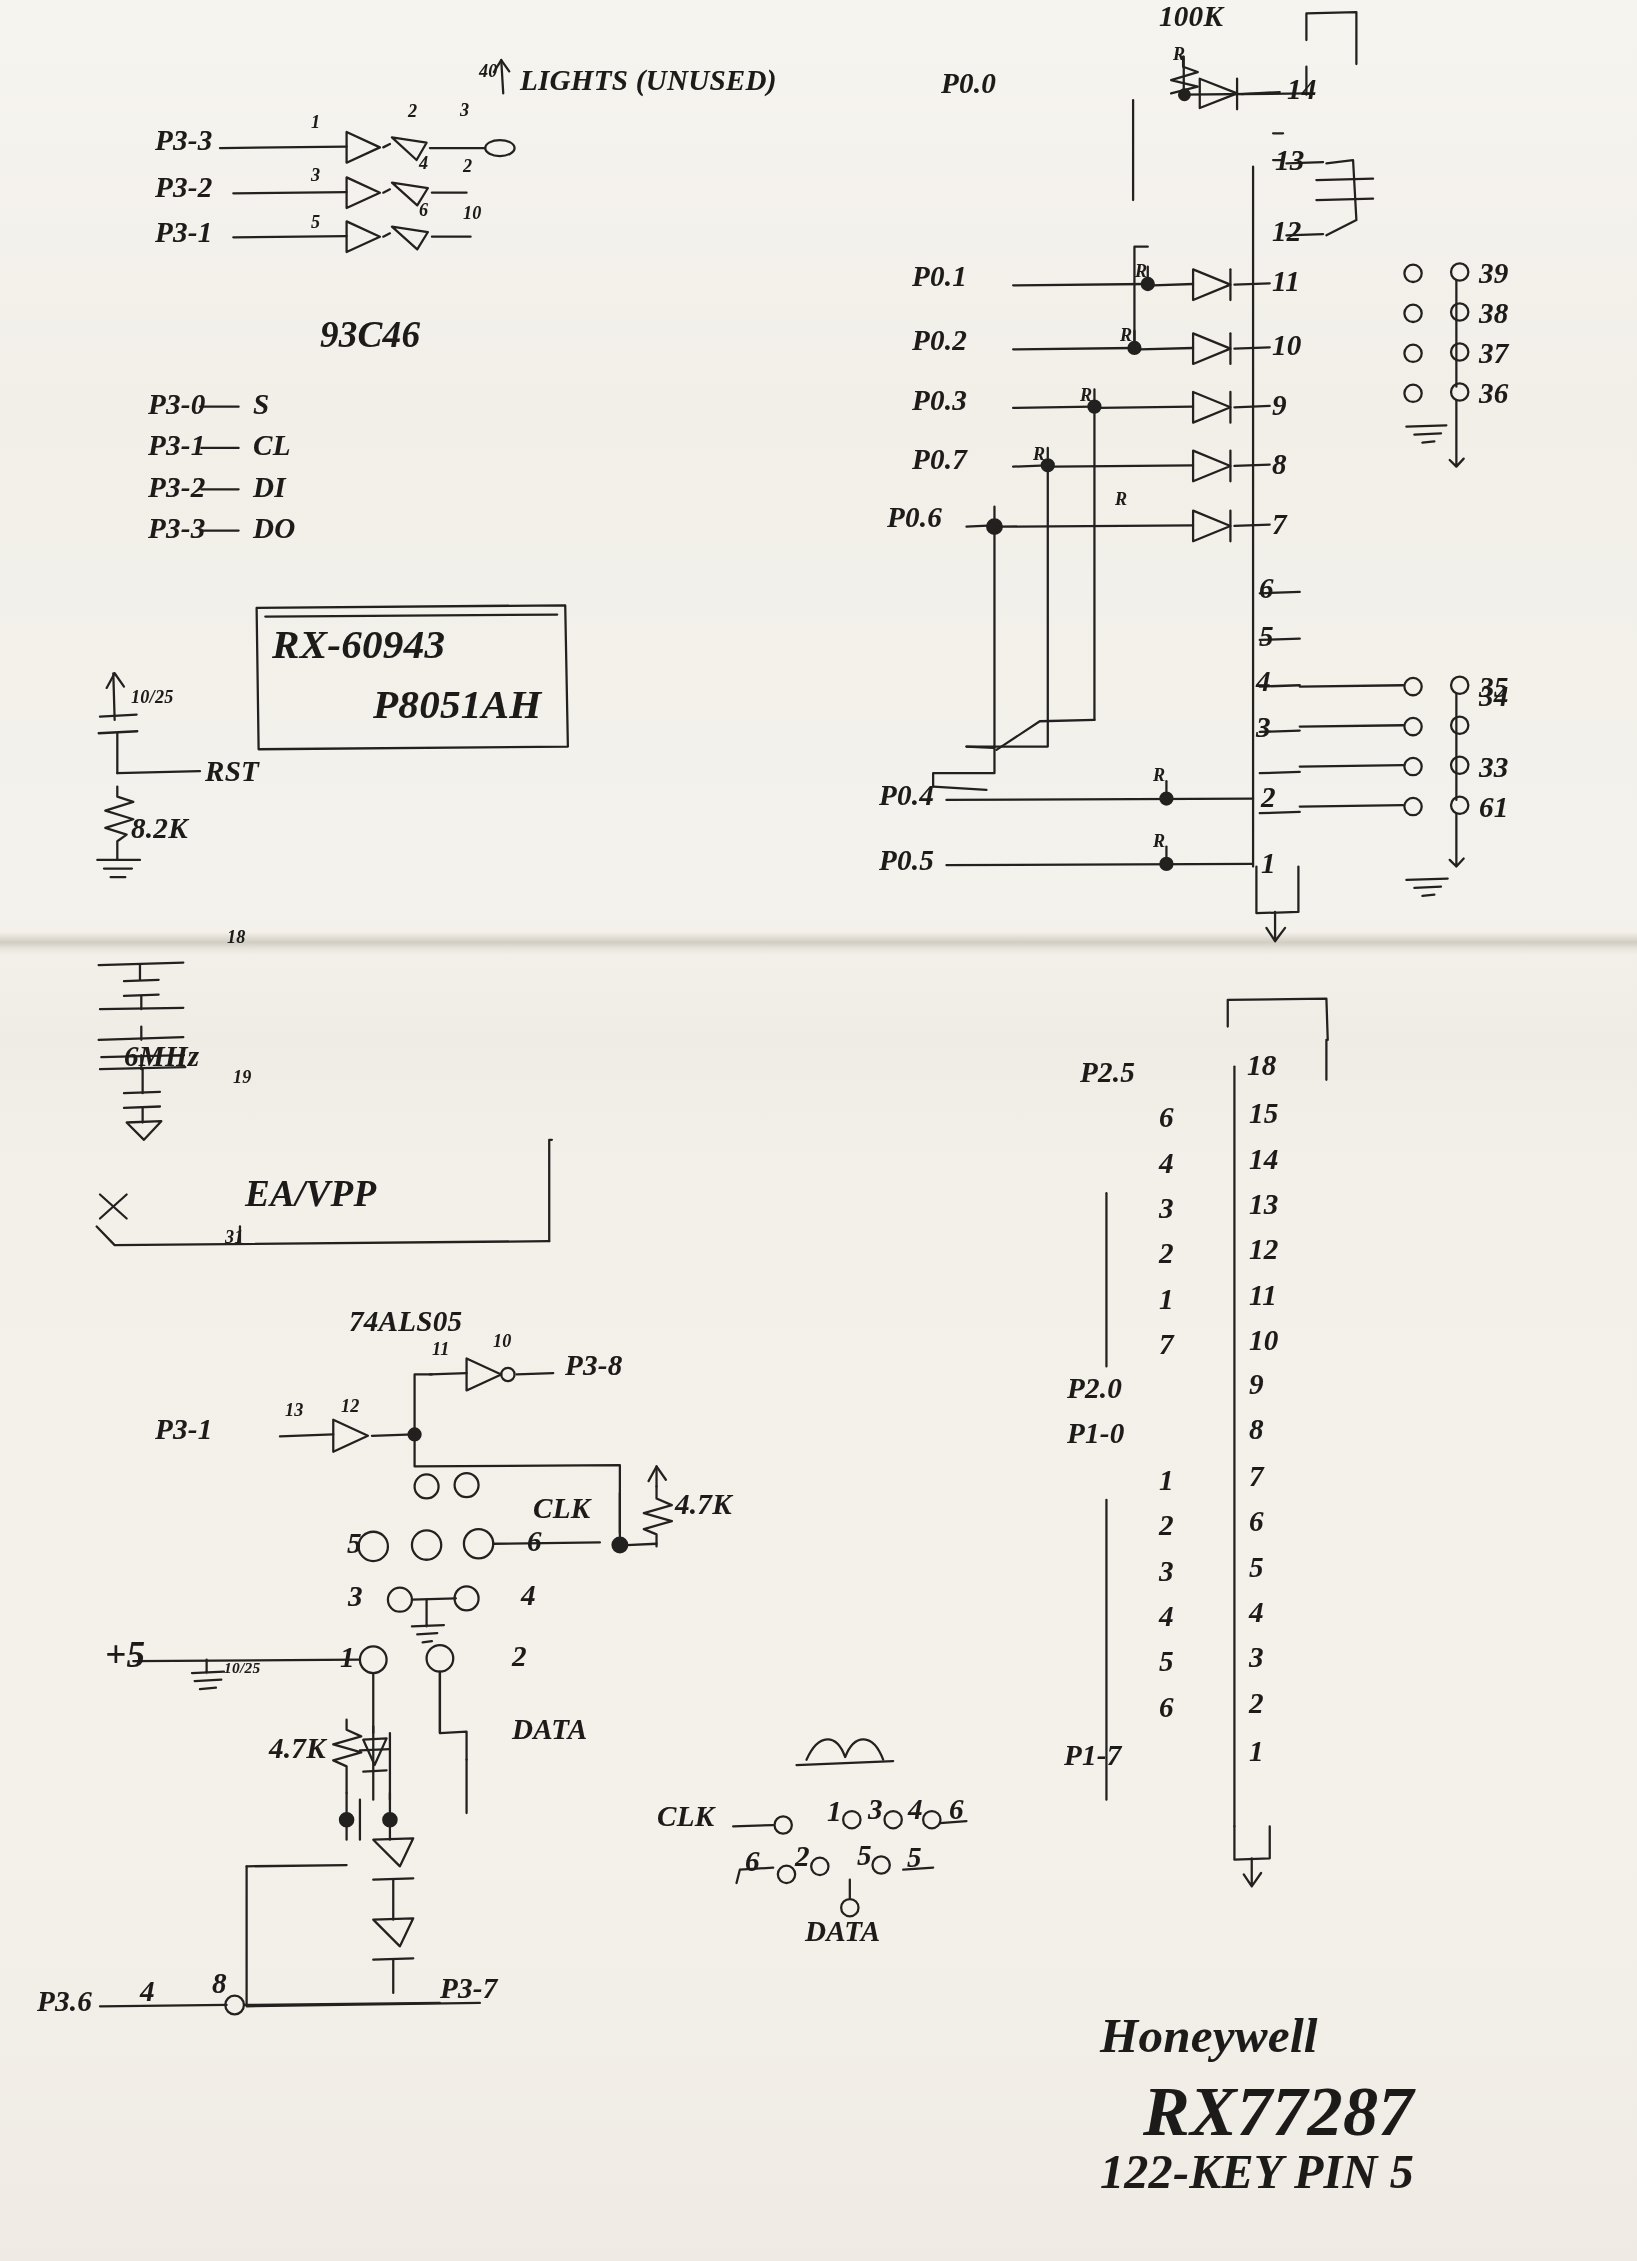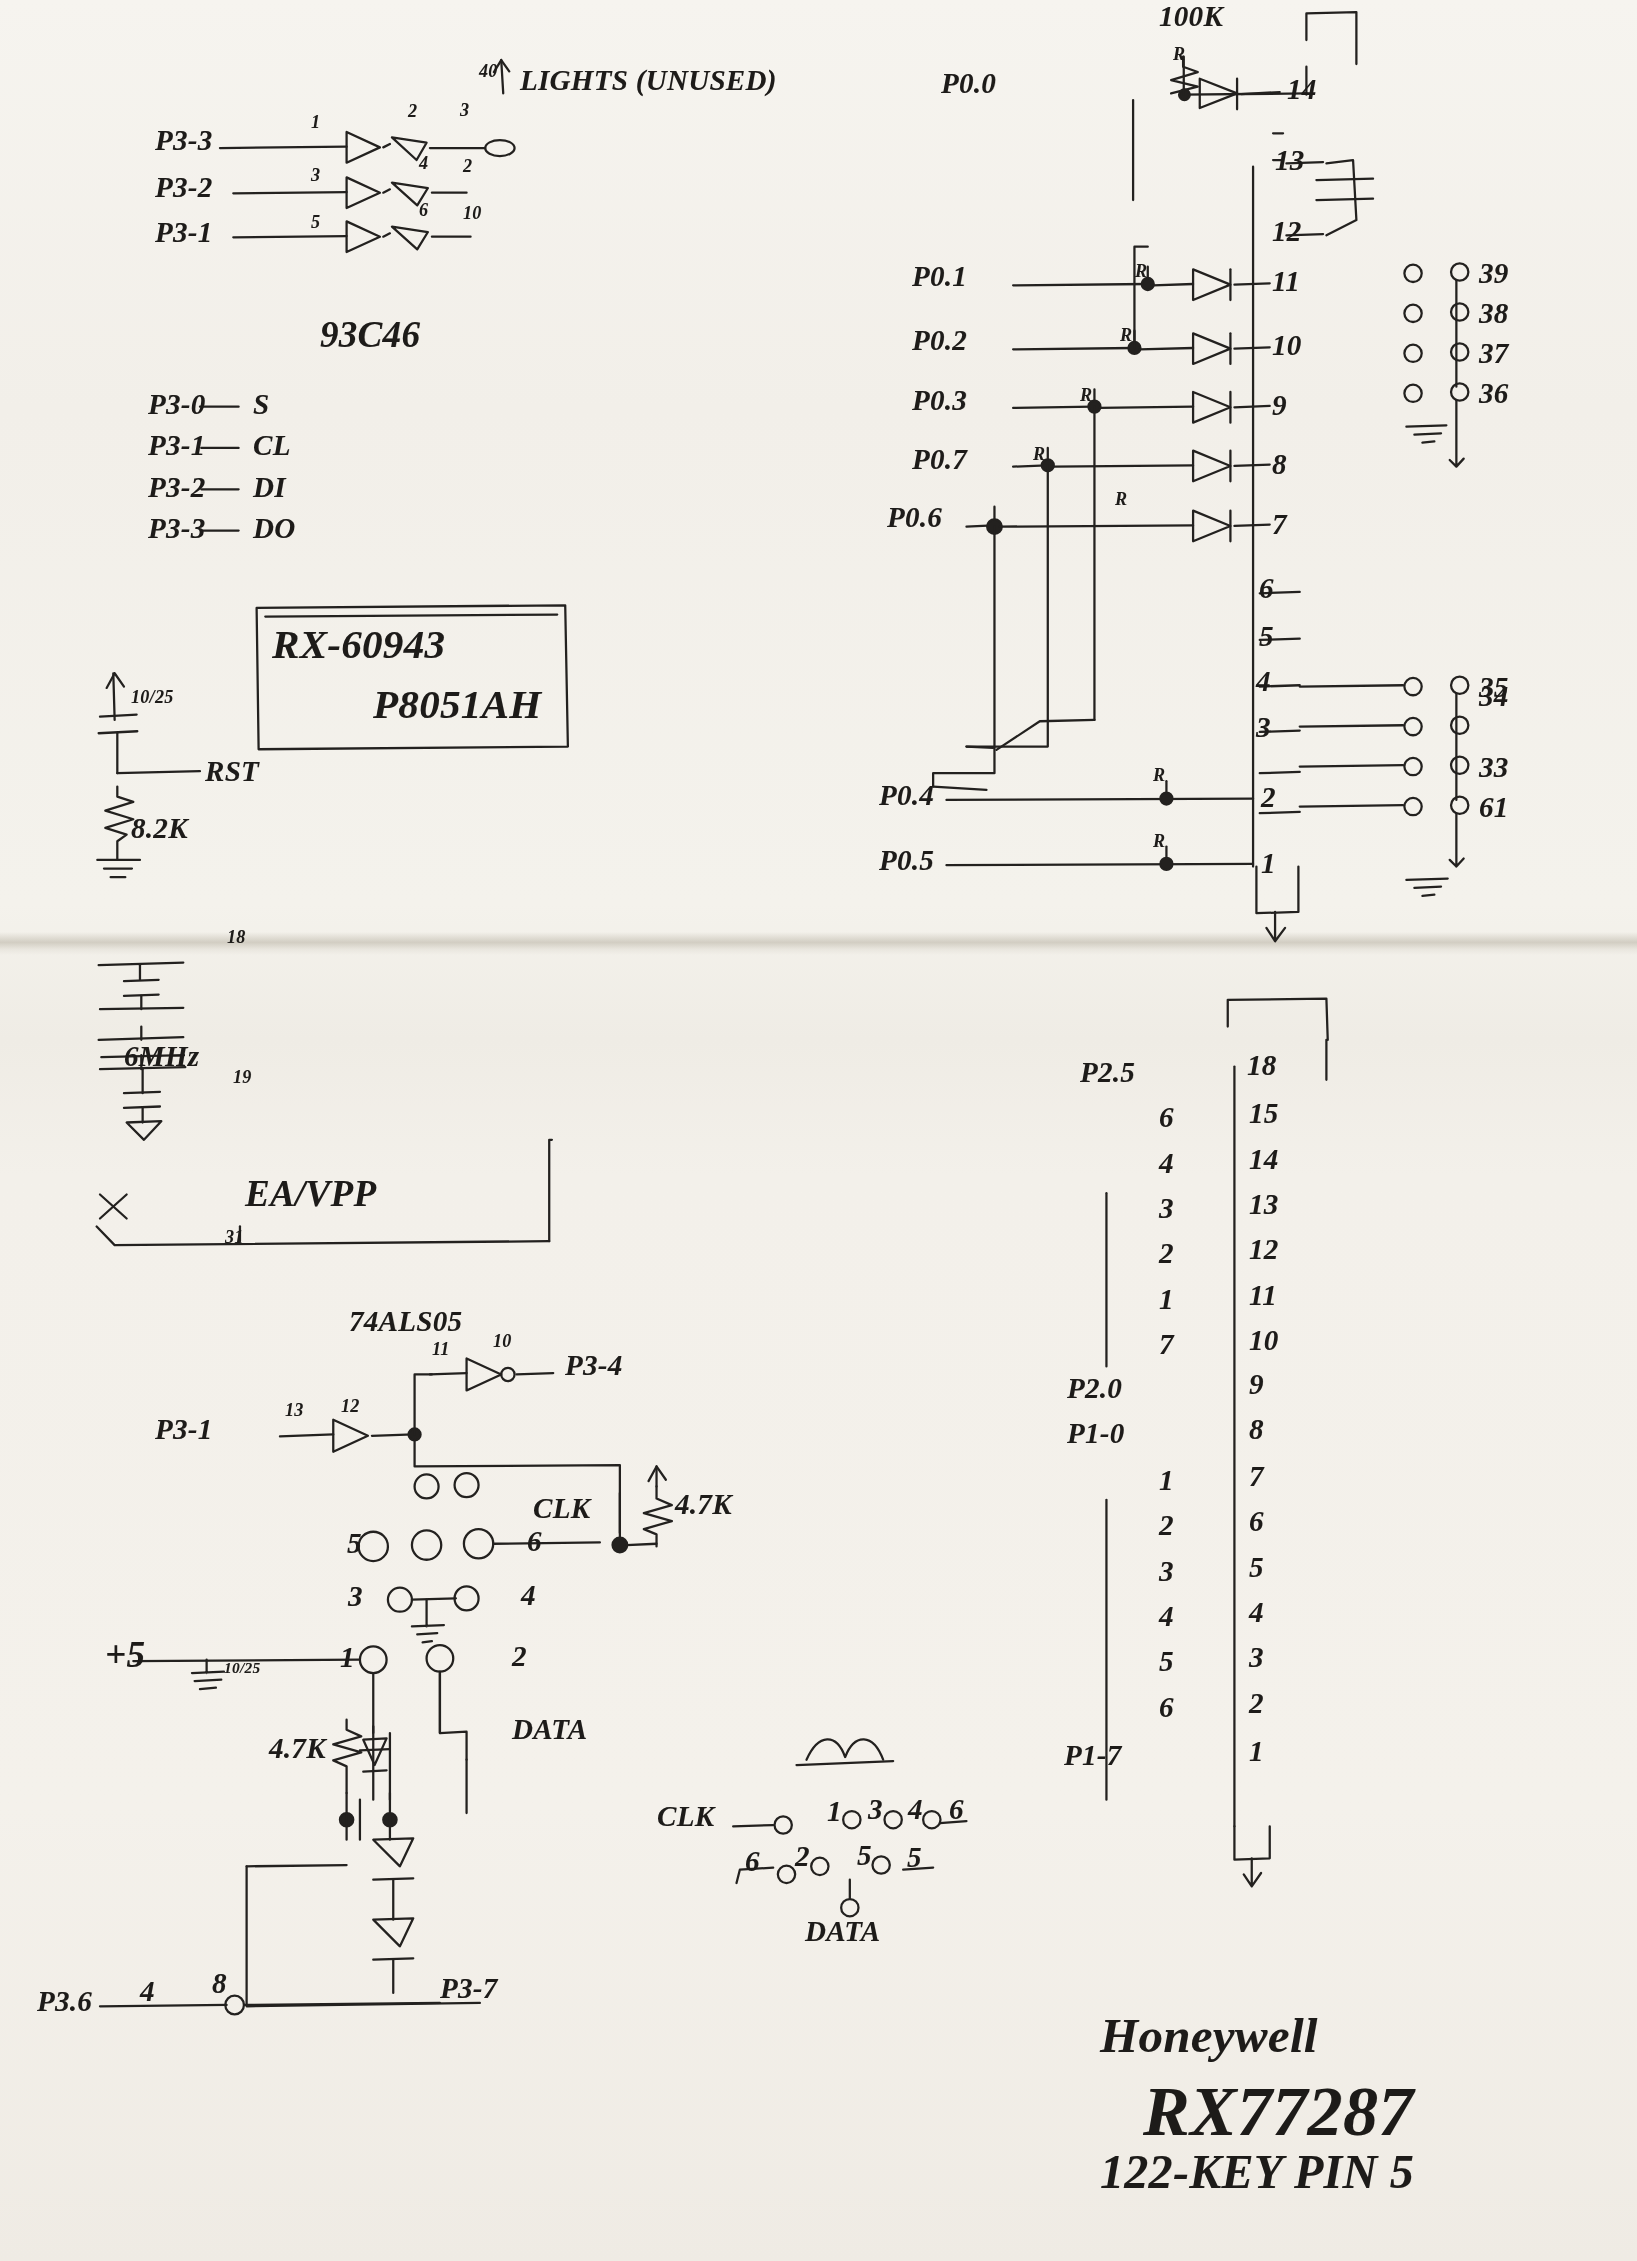--- a/index.html
+++ b/index.html
@@ -408,21 +408,21 @@
 <div class="ink hand lbl-lg" style="left:1479px;top:680px">34</div>
 <div class="ink hand lbl-lg" style="left:1479px;top:751px">33</div>
 <div class="ink hand lbl-lg" style="left:1479px;top:791px">61</div>
 
 <div class="ink hand lbl-lg" style="left:349px;top:1305px">74ALS05</div>
 <div class="ink hand lbl-lg" style="left:155px;top:1413px">P3-1</div>
 <div class="ink hand lbl-sm" style="left:285px;top:1400px">13</div>
 <div class="ink hand lbl-sm" style="left:341px;top:1396px">12</div>
 <div class="ink hand lbl-sm" style="left:432px;top:1339px">11</div>
 <div class="ink hand lbl-sm" style="left:493px;top:1331px">10</div>
-<div class="ink hand lbl-lg" style="left:565px;top:1349px">P3-4</div>
+<div class="ink hand lbl-lg" style="left:565px;top:1349px">P3-8</div>
 <div class="ink hand lbl-lg" style="left:675px;top:1488px">4.7K</div>
 
 <div class="ink hand lbl-lg" style="left:421px;top:1465px"></div>
 <div class="ink hand lbl-lg" style="left:347px;top:1527px">5</div>
 <div class="ink hand lbl-lg" style="left:527px;top:1525px">6</div>
 <div class="ink hand lbl-lg" style="left:348px;top:1580px">3</div>
 <div class="ink hand lbl-lg" style="left:521px;top:1579px">4</div>
 <div class="ink hand lbl-lg" style="left:340px;top:1641px">1</div>
 <div class="ink hand lbl-lg" style="left:512px;top:1640px">2</div>
 <div class="ink hand lbl-lg" style="left:533px;top:1492px">CLK</div>

